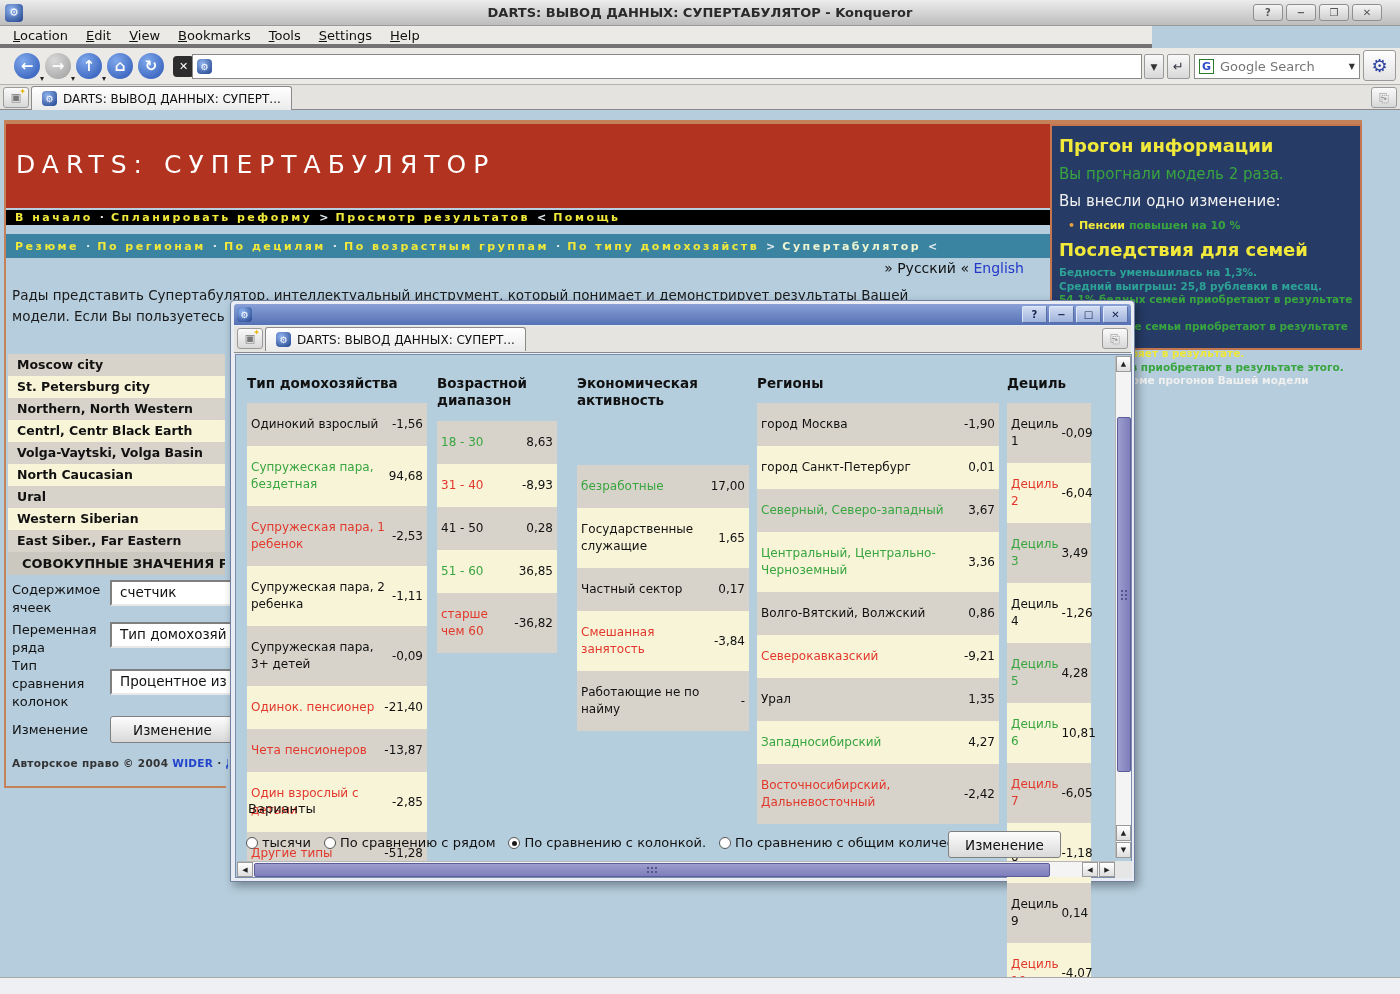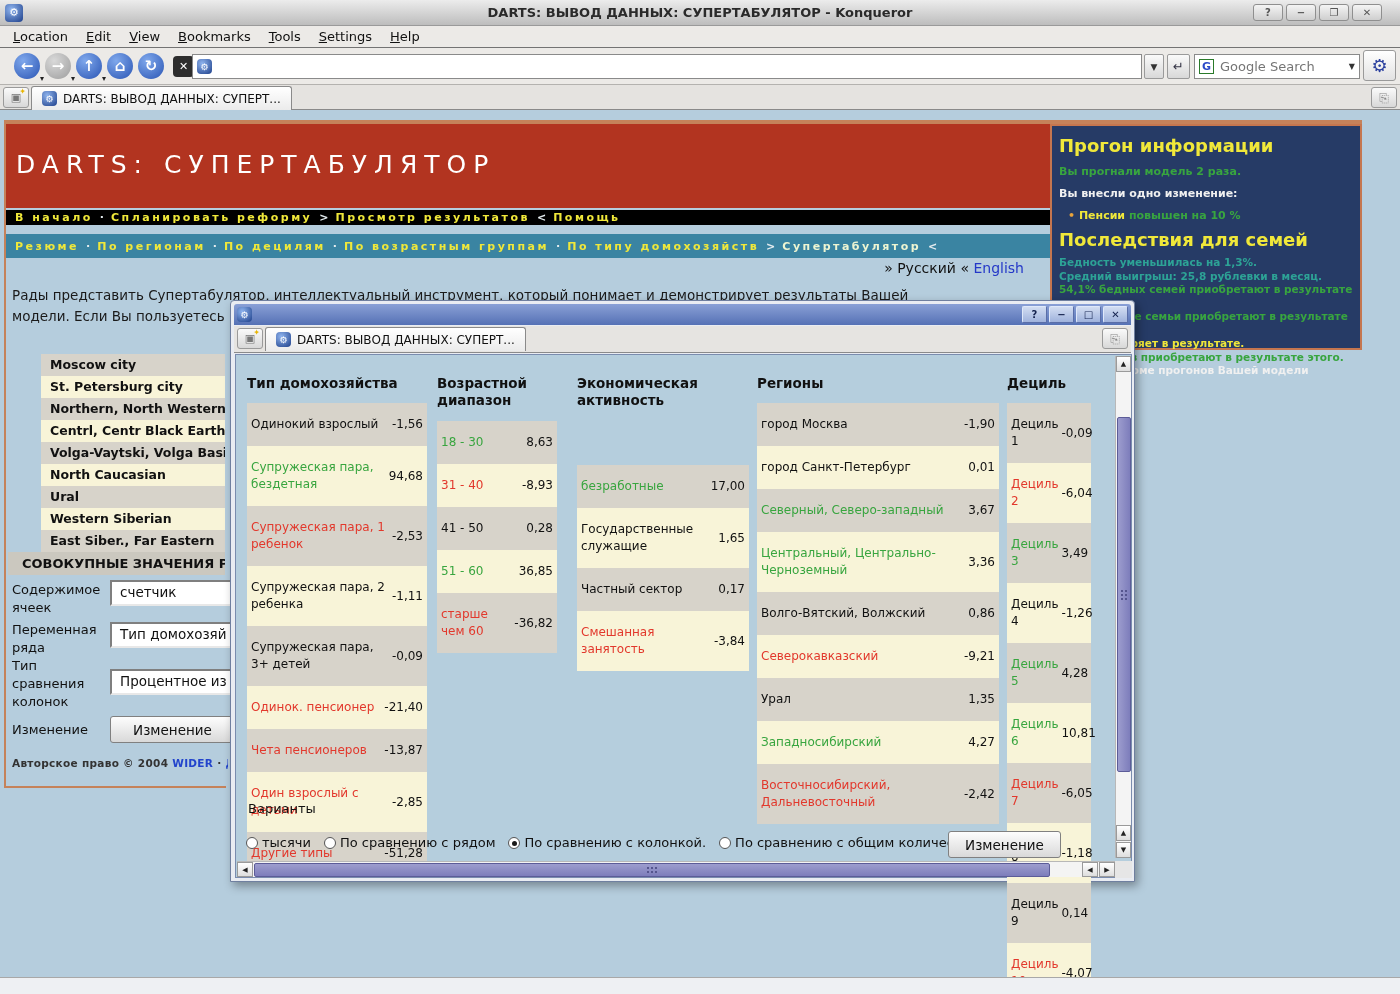--- a/index.html
+++ b/index.html
@@ -16,22 +16,22 @@
     font-weight:bold;color:#2a2a2a;}
   .konq-ico{width:18px;height:18px;margin-left:5px;border-radius:4px;
     background:radial-gradient(circle at 35% 30%,#8fb4ee,#1d3f8a);
     display:flex;align-items:center;justify-content:center;color:#fff;font-size:11px;z-index:2;}
   .konq-ico.small{width:15px;height:15px;font-size:9px;margin:0;}
   .winbtn{width:30px;height:17px;margin-left:3px;border:1px solid #8f8f8f;border-radius:3px;
     background:linear-gradient(#f4f4f4,#cfcfcf);color:#555;font-size:10px;font-weight:bold;
     display:flex;align-items:center;justify-content:center;}
   .w1-buttons{position:absolute;right:18px;top:4px;display:flex;}
 
-  .menubar{left:0;top:26px;width:1400px;height:22px;background:#eceae7;
-    display:flex;align-items:center;padding-left:4px;border-bottom:1px solid #737373;}
+  .menubar{left:0;top:26px;width:1152px;height:22px;background:#eceae7;
+    display:flex;align-items:center;padding-left:4px;border-bottom:4px solid #737373;}
   .menu-item{font-size:13px;color:#111;padding:0 9px;}
   .menu-item::first-letter{text-decoration:underline;}
 
   .toolbar{left:0;top:48px;width:1400px;height:37px;background:#eceae7;
     border-bottom:1px solid #b4b2af;display:flex;align-items:center;}
   .tool-circle{width:26px;height:26px;border-radius:50%;margin-left:5px;flex:0 0 auto;
     background:radial-gradient(circle at 35% 30%,#7fa8ec,#2a55b4);color:#fff;
     display:flex;align-items:center;justify-content:center;font-size:15px;font-weight:bold;position:relative;}
   .tool-circle.disabled{background:radial-gradient(circle at 35% 30%,#d9d9d9,#9d9d9d);}
   .tool-circle.has-dd::after{content:"▾";position:absolute;right:-4px;bottom:-4px;font-size:8px;color:#222;}
@@ -84,32 +84,32 @@
   .k-sep{color:#e4ecef;letter-spacing:0;}
   .k-current{color:#eef5d2;}
   .langrow{left:600px;top:260px;width:424px;text-align:right;font-size:14px;color:#111;}
   .langrow .en{color:#2438c8;}
   .intro{left:12px;top:285px;width:930px;font-size:13.5px;color:#1a1a1a;line-height:21px;}
 
   
   .infobox{left:1050px;top:124px;width:312px;height:226px;background:#263b66;
     border:2px solid #c5764f;padding:9px 7px 6px 7px;color:#fff;}
   .info-title{font-size:18px;font-weight:bold;color:#f0e83a;margin-bottom:9px;}
-  .info-line{font-size:11px;font-weight:bold;margin-bottom:9px;}
+  .info-line{font-size:15px;font-weight:normal;margin-bottom:9px;}
   .info-bullet{font-size:11px;font-weight:bold;padding-left:9px;margin-bottom:7px;}
   .info-bullet .b{color:#e8a33a;}
   .info-bullet .it{color:#f0e83a;}
   .info-small{font-size:10.5px;font-weight:bold;line-height:13.5px;}
   .c-black{color:#111;}.c-red{color:#e2382c;}.c-green{color:#38a53f;}
   .c-teal{color:#2da396;}.c-yellow{color:#efe73a;}.c-white{color:#f0f0f0;}
 
   
   .side-list{left:8px;top:354px;width:217px;}
   .side-row{height:22px;line-height:22px;padding-left:9px;font-size:12.5px;font-weight:bold;color:#111;
-    white-space:nowrap;overflow:hidden;margin-left:33px;}
+    white-space:nowrap;overflow:hidden;}
   .side-row:nth-of-type(odd){background:#d7d3ca;}
   .side-row:nth-of-type(even){background:#f8f4d8;}
   .agg-header{left:8px;top:552px;width:217px;height:23px;line-height:23px;background:#cbc8bf;
     font-size:13px;font-weight:bold;color:#111;padding-left:14px;white-space:nowrap;overflow:hidden;}
   .flabel{font-size:13px;color:#111;line-height:18px;}
   .combo{height:26px;background:#fff;border:2px solid;border-color:#7f7f7f #e8e8e8 #e8e8e8 #7f7f7f;
     font-size:13.5px;color:#111;padding:2px 0 0 8px;white-space:nowrap;overflow:hidden;}
   .btn{border:1px solid #808080;border-radius:3px;background:linear-gradient(#fdfdfd,#d9d9d9);
     font-size:13.5px;color:#111;display:flex;align-items:center;justify-content:center;}
   .footer{left:12px;top:757px;width:216px;font-size:10.5px;font-weight:bold;color:#333;
@@ -421,20 +421,24 @@
           <span class="tv">1,65</span>
         </div>
           <div class="trow">
           <span class="tl c-black">Частный сектор</span>
           <span class="tv">0,17</span>
         </div>
           <div class="trow">
           <span class="tl c-red">Смешанная занятость</span>
           <span class="tv">-3,84</span>
         </div>
+          <div class="trow">
+          <span class="tl c-black">Работающие не по найму</span>
+          <span class="tv">-</span>
+        </div>
         </div>
       <div class="w2table t3">
 
       <div class="trow">
           <span class="tl c-black">город Москва</span>
           <span class="tv">-1,90</span>
         </div>
           <div class="trow">
           <span class="tl c-black">город Санкт-Петербург</span>
           <span class="tv">0,01</span>

